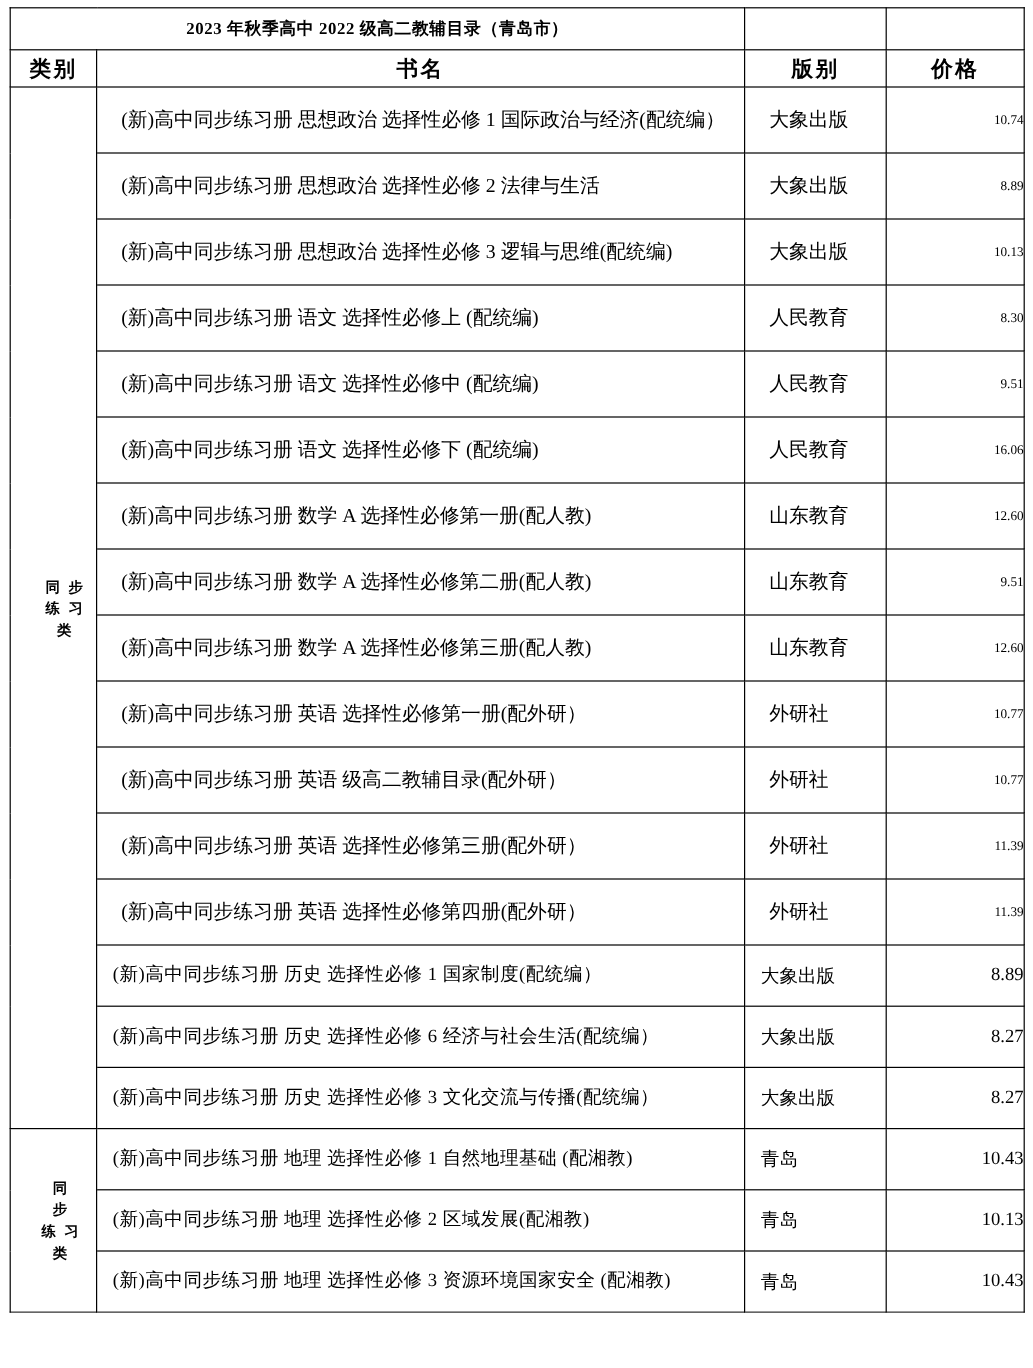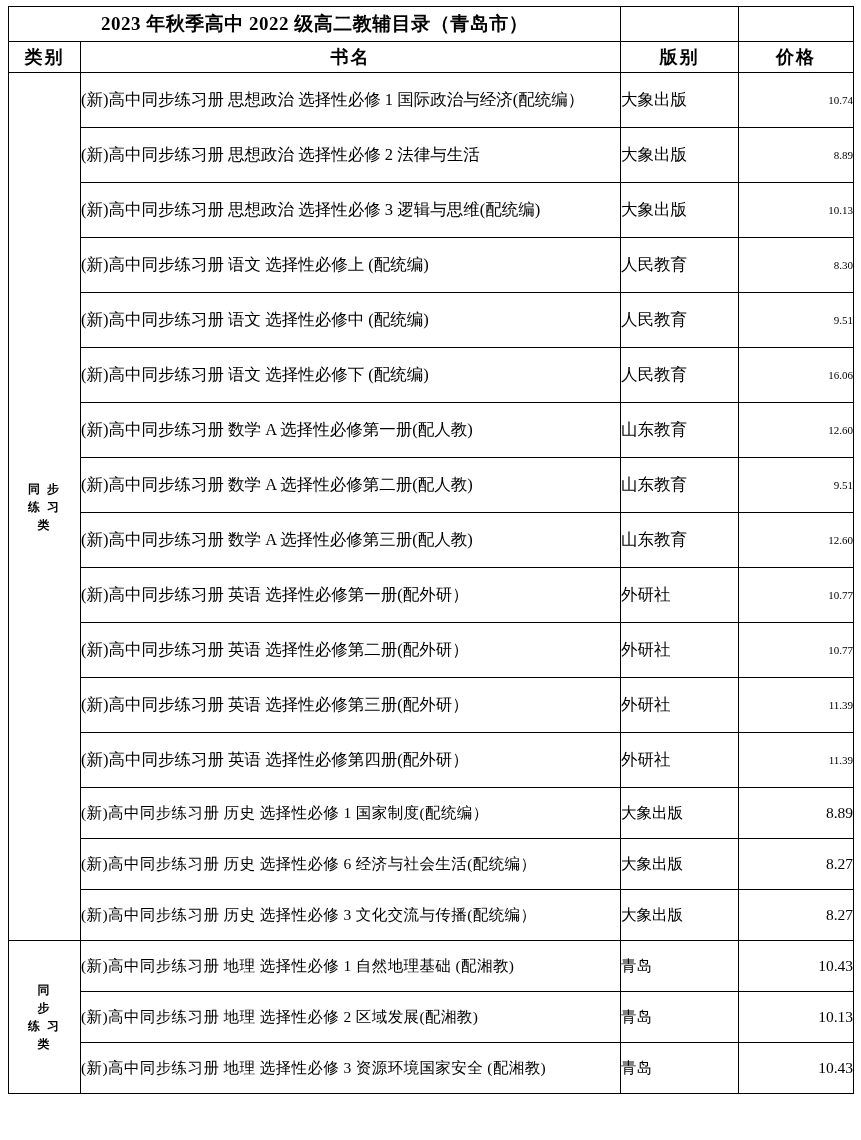--- a/index.html
+++ b/index.html
@@ -30,21 +30,21 @@
   
   col.c-cat   { width: 72px; }
   col.c-name  { width: 540px; }
   col.c-pub   { width: 118px; }
   col.c-price { width: 115px; }
 
   
   .title-cell {
     text-align: center;
     font-weight: bold;
-    font-size: 19px;
+    font-size: 14px;
     letter-spacing: 0.5px;
     height: 34px;
     padding: 2px 4px;
   }
   .title-blank {
     border: 1px solid #000000;
   }
   
   .hdr {
     text-align: center;
@@ -85,22 +85,22 @@
     font-size: 15.5px;
   }
   .price-cell {
     font-size: 11px;
     text-align: right;
     padding: 3px 10px 3px 4px;
   }
   .price-cell.small {
     font-size: 15.5px;
   }
-  tr.row-tall td { height: 54px; }
-  tr.row-short td { height: 50px; }
+  tr.row-tall td { height: 54px; padding-left: 20px; }
+  tr.row-short td { height: 50px; padding-left: 13px; }
 </style>
 </head>
 <body>
 
 <div id="sheet">
   <table class="catalog">
     <colgroup>
       <col class="c-cat">
       <col class="c-name">
       <col class="c-pub">
@@ -168,21 +168,21 @@
           <td class="name-cell">(新)高中同步练习册 数学 A 选择性必修第三册(配人教)</td>
           <td class="pub-cell">山东教育</td>
           <td class="price-cell">12.60</td>
         </tr>
         <tr class="row-tall">
           <td class="name-cell">(新)高中同步练习册 英语 选择性必修第一册(配外研）</td>
           <td class="pub-cell">外研社</td>
           <td class="price-cell">10.77</td>
         </tr>
         <tr class="row-tall">
-          <td class="name-cell">(新)高中同步练习册 英语 选择性必修第二册(配外研）</td>
+          <td class="name-cell">(新)高中同步练习册 英语 级高二教辅目录(配外研）</td>
           <td class="pub-cell">外研社</td>
           <td class="price-cell">10.77</td>
         </tr>
         <tr class="row-tall">
           <td class="name-cell">(新)高中同步练习册 英语 选择性必修第三册(配外研）</td>
           <td class="pub-cell">外研社</td>
           <td class="price-cell">11.39</td>
         </tr>
         <tr class="row-tall">
           <td class="name-cell">(新)高中同步练习册 英语 选择性必修第四册(配外研）</td>

